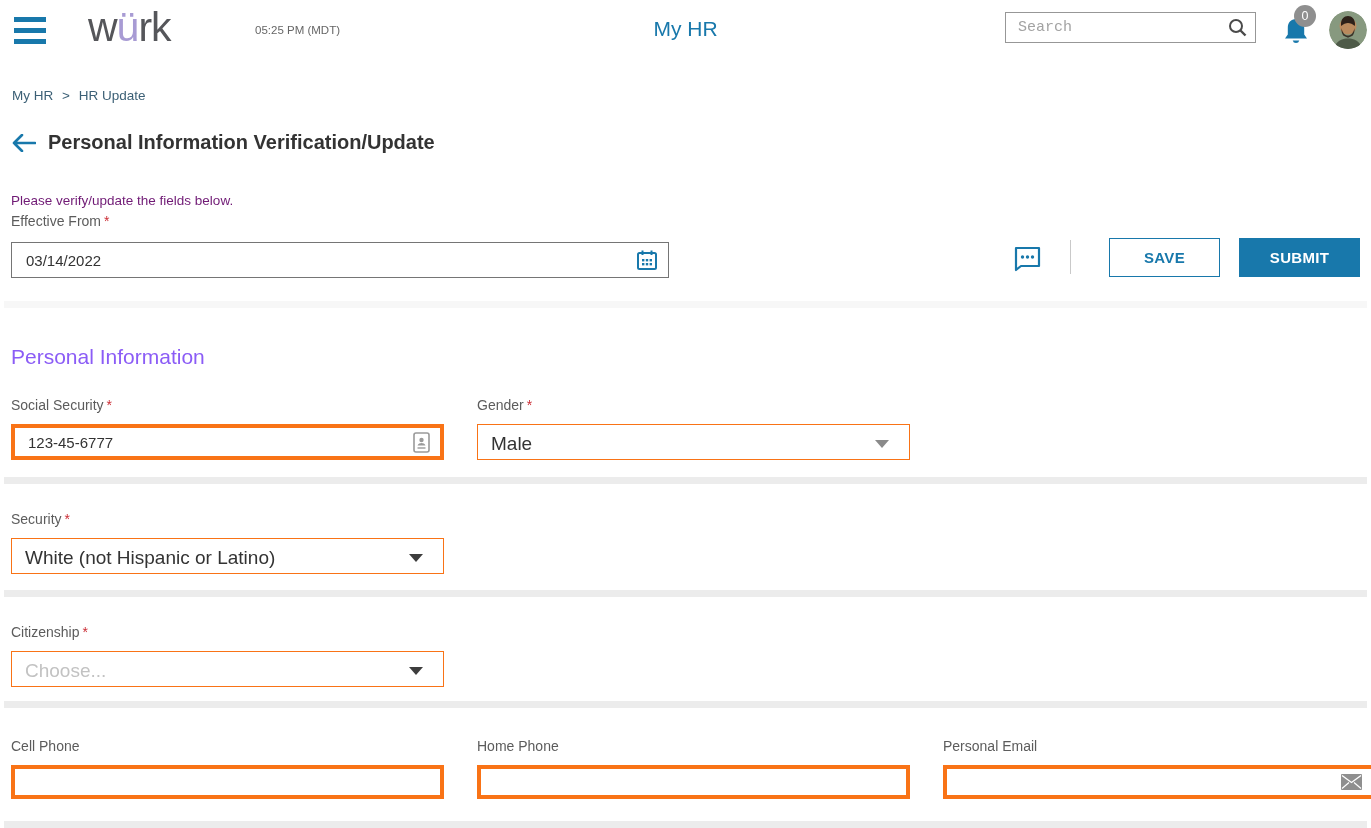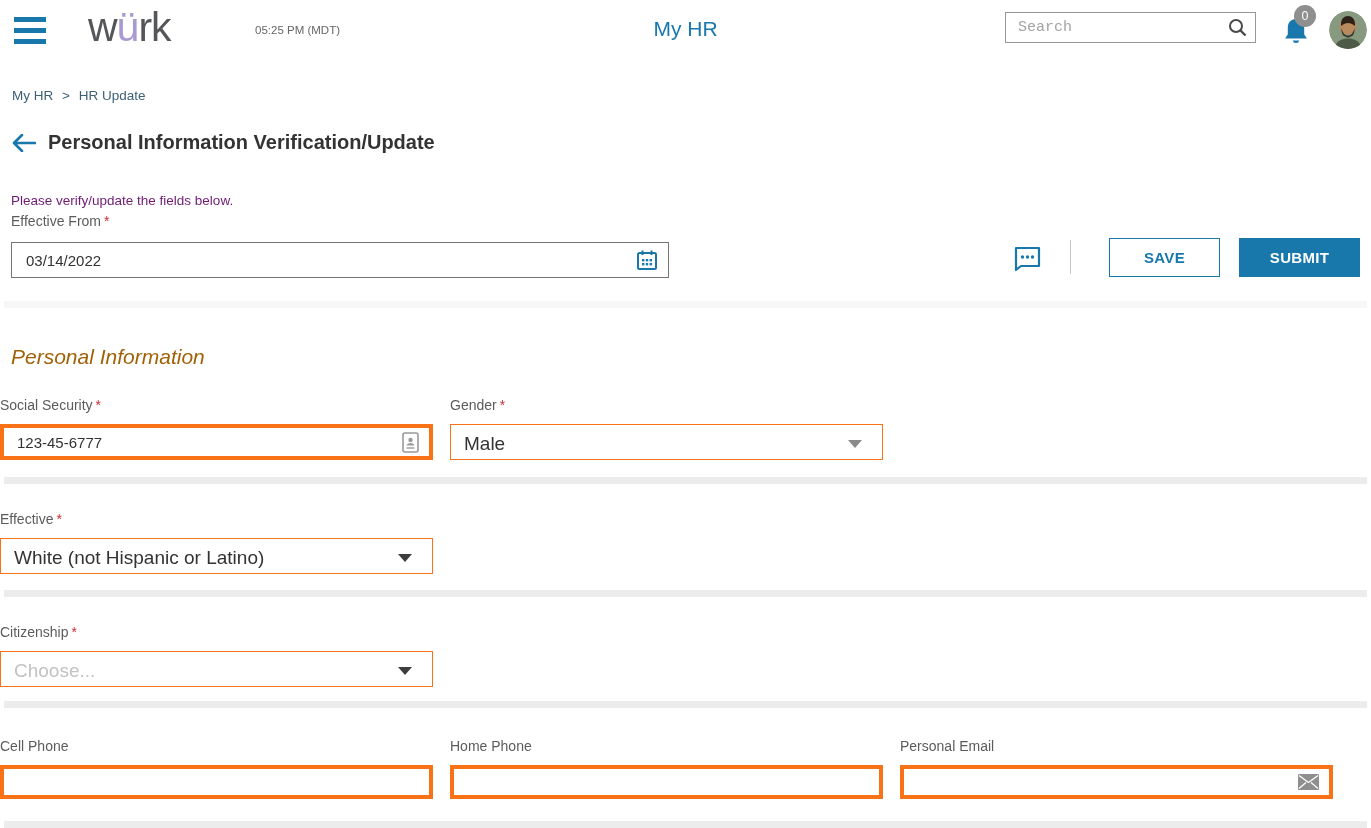--- a/index.html
+++ b/index.html
@@ -48,22 +48,22 @@
   .vline { width:1px; height:34px; background:#c9c9c9; margin:2px 38px 0 28px; }
   .btn { height:39px; font-family:"Liberation Sans", sans-serif; font-size:15px; font-weight:bold; letter-spacing:.3px; cursor:pointer; }
   .btn-save { width:111px; background:#fff; border:1px solid #1878ab; color:#1878ab; margin-right:19px; }
   .btn-submit { width:121px; background:#1878ab; border:1px solid #1878ab; color:#fff; }
 
   .hr { height:7px; background:#ececec; margin:0 4px; }
   .hr.light { background:#f7f7f7; }
   .hr-top { margin-top:23px; }
 
   
-  .section-title { margin:37px 0 0 11px; font-size:21px; color:#a16207;font-style:italic; }
-  .grid { display:grid; grid-template-columns:433px 433px 433px; column-gap:17px; }
+  .section-title { margin:37px 0 0 11px; font-size:21px; color:#8b5cf6; }
+  .grid { display:grid; grid-template-columns:433px 433px 433px; column-gap:33px; margin-left:11px; }
   .fld-label.block { display:block; margin-bottom:11px; }
   .input-box { height:36px; border:4px solid #f97316; display:flex; align-items:center; padding:0 10px 0 13px; }
   .input-box input { border:none; outline:none; flex:1; font-size:15px; color:#333; font-family:"Liberation Sans", sans-serif; min-width:0; }
   .select-box { height:36px; border:1px solid #f97316; display:flex; align-items:center; padding:4px 20px 0 13px; font-size:19px; color:#333; cursor:pointer; }
   .select-box .val { flex:1; }
   .select-box .val.placeholder { color:#c2c2c2; }
   .caret { width:0; height:0; border-left:7px solid transparent; border-right:7px solid transparent; border-top:8px solid #3d3d3d; }
   .caret.gray { border-top-color:#8a8a8a; }
   .thin { height:34px; }
   .g1 { margin-top:28px; }
@@ -197,21 +197,21 @@
         <span class="caret gray"></span>
       </div>
     </div>
     <div></div>
   </div>
 
   <div class="hr mt17"></div>
 
   <div class="grid g2">
     <div>
-      <span class="fld-label block"><span>Effective</span><span class="req">*</span></span>
+      <span class="fld-label block"><span>Security</span><span class="req">*</span></span>
       <div class="select-box">
         <span class="val">White (not Hispanic or Latino)</span>
         <span class="caret"></span>
       </div>
     </div>
     <div></div>
       <div></div>
   </div>
 
   <div class="hr mt16"></div>

